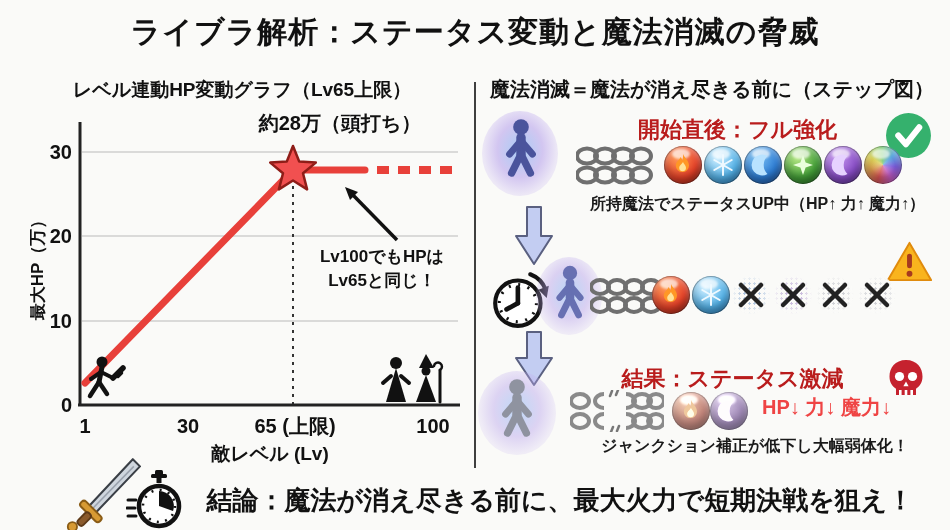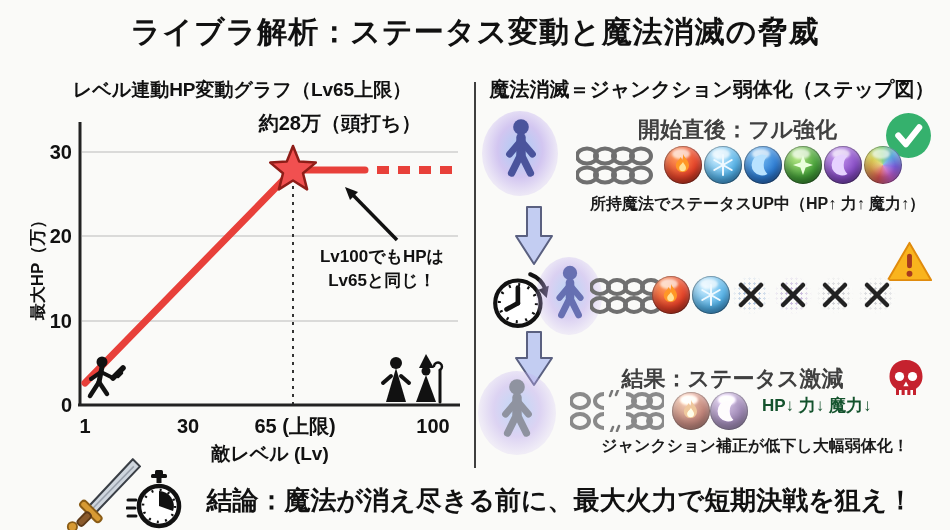--- a/index.html
+++ b/index.html
@@ -9,21 +9,21 @@
 
   .abs { position:absolute; }
   .center { text-align:center;padding-left:20px; }
 
   #main-title { left:0; top:12px; width:950px; font-size:30px; font-weight:bold; text-align:center; color:#111; letter-spacing:1px; }
 
   
   #divider { left:474px; top:82px; width:2px; height:386px; background:#3f3f3f; }
   #panel-title { left:478px; top:76px; width:468px; font-size:20px; font-weight:bold; text-align:center; color:#111; }
 
-  .step-title { font-size:22px; font-weight:bold; color:#404040; text-align:center; white-space:nowrap; }
+  .step-title { font-size:22px; font-weight:bold; color:#b91c1c; text-align:center; white-space:nowrap; }
   .step-caption { font-size:16px; font-weight:bold; color:#1a1a1a; text-align:center; white-space:nowrap; }
 
   .aura { border-radius:50%;
     background: radial-gradient(ellipse at 50% 46%, rgba(160,200,245,.9) 0%, rgba(186,166,236,.62) 42%, rgba(198,180,240,.28) 68%, rgba(198,180,240,0) 100%); }
   .person-svg { display:block; }
 
   
   .orb { position:absolute; width:38px; height:38px; border-radius:50%;
     box-shadow: inset 0 0 0 1px rgba(0,0,0,.28), inset 0 -7px 9px rgba(0,0,0,.30), inset 0 4px 6px rgba(255,255,255,.35); }
   .orb::before { content:''; position:absolute; left:22%; top:7%; width:46%; height:28%; border-radius:50%;
@@ -40,21 +40,21 @@
   .orb-faded { filter:saturate(.4) brightness(1.18); opacity:.8; }
 
   
   .x-cell { position:absolute; width:38px; height:38px; }
   .speck { position:absolute; inset:0; border-radius:50%; }
   .speck-blue   { background: radial-gradient(circle, rgba(250,250,248,0) 30%, #fafaf8 72%), radial-gradient(rgba(110,150,200,.55) 1.2px, rgba(0,0,0,0) 1.4px); background-size:100% 100%, 5px 5px; }
   .speck-purple { background: radial-gradient(circle, rgba(250,250,248,0) 30%, #fafaf8 72%), radial-gradient(rgba(150,120,190,.5) 1.2px, rgba(0,0,0,0) 1.4px); background-size:100% 100%, 5px 5px; }
   .speck-gray   { background: radial-gradient(circle, rgba(250,250,248,0) 22%, #fafaf8 70%), radial-gradient(rgba(130,135,150,.45) 1.1px, rgba(0,0,0,0) 1.3px); background-size:100% 100%, 5px 5px; }
   .x-cell svg { position:absolute; left:5px; top:5px; }
 
-  #stats-down { left:762px; top:394px; width:180px; font-size:17px; font-weight:bold; color:#14532d; white-space:nowrap; }
+  #stats-down { left:762px; top:394px; width:180px; font-size:20px; font-weight:bold; color:#ef4444; white-space:nowrap; }
 
   #conclusion-text { left:175px; top:483px; width:750px; font-size:26px; font-weight:bold; color:#111; white-space:nowrap; }
 
   svg text { font-family:"Liberation Sans","DejaVu Sans",sans-serif; }
 </style>
 </head>
 <body>
 
 <div id="stage">
 
@@ -123,21 +123,21 @@
       <polygon points="44,0 37,14 52,14"></polygon>
       <circle cx="44" cy="17" r="4.5"></circle>
       <path d="M44 21 L34 48 L54 48 Z"></path>
       <path d="M58 16 V48" stroke="#111" stroke-width="3" stroke-linecap="round" fill="none"></path>
       <path d="M58 16 a4 4 0 1 0 -6 -4" stroke="#111" stroke-width="2.5" fill="none" stroke-linecap="round"></path>
     </g>
   </svg>
 
   <div id="divider" class="abs"></div>
 
-  <div id="panel-title" class="abs">魔法消滅＝ジャンクション弱体化（ステップ図）</div>
+  <div id="panel-title" class="abs">魔法消滅＝魔法が消え尽きる前に（ステップ図）</div>
 
   <div class="abs aura" style="left:482px; top:111px; width:76px; height:85px;"></div>
   <svg class="abs person-svg" style="left:498px; top:117px; color:#4a549c;" width="46" height="64" viewBox="0 0 44 60">
     <circle cx="22" cy="9" r="7.5" fill="currentColor"></circle>
     <path d="M22 19 V35" stroke="currentColor" stroke-width="9" stroke-linecap="round" fill="none"></path>
     <path d="M22 22 L11 35 M22 22 L33 35" stroke="currentColor" stroke-width="6.5" stroke-linecap="round" fill="none"></path>
     <path d="M22 35 L13 53 M22 35 L31 53" stroke="currentColor" stroke-width="7" stroke-linecap="round" fill="none"></path>
   </svg>
   <div class="abs step-title" style="left:605px; top:115px; width:265px;">開始直後：フル強化</div>
   <svg class="abs" style="left:884px; top:111px;" width="49" height="49" viewBox="0 0 48 48">

